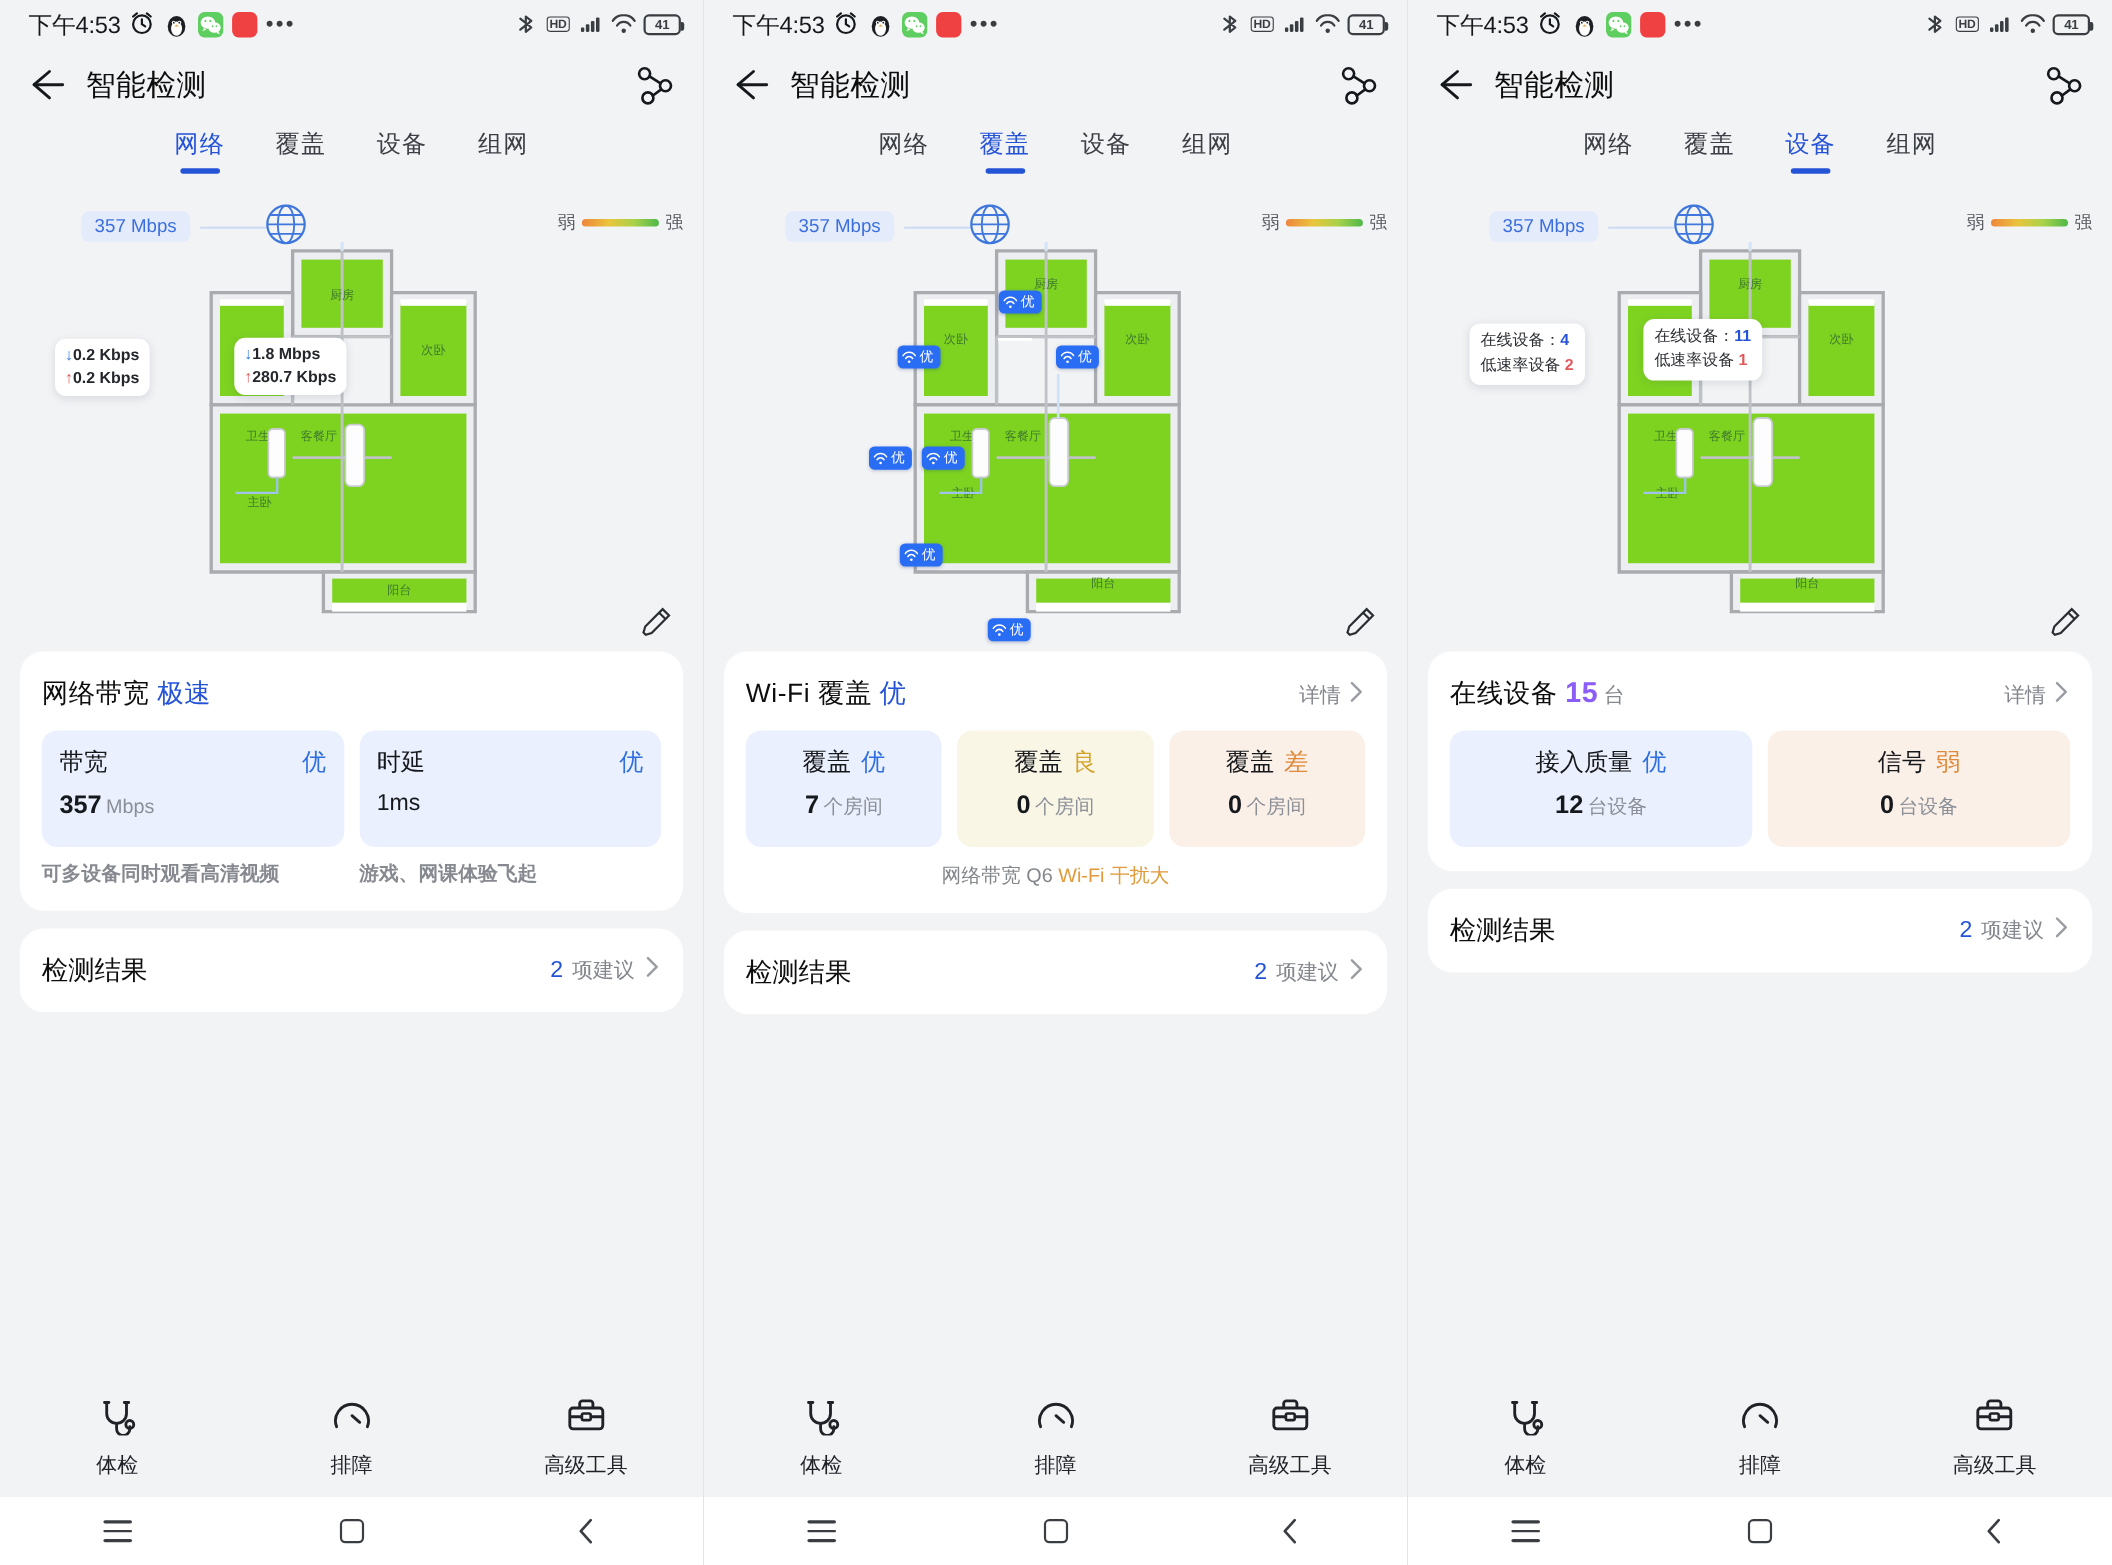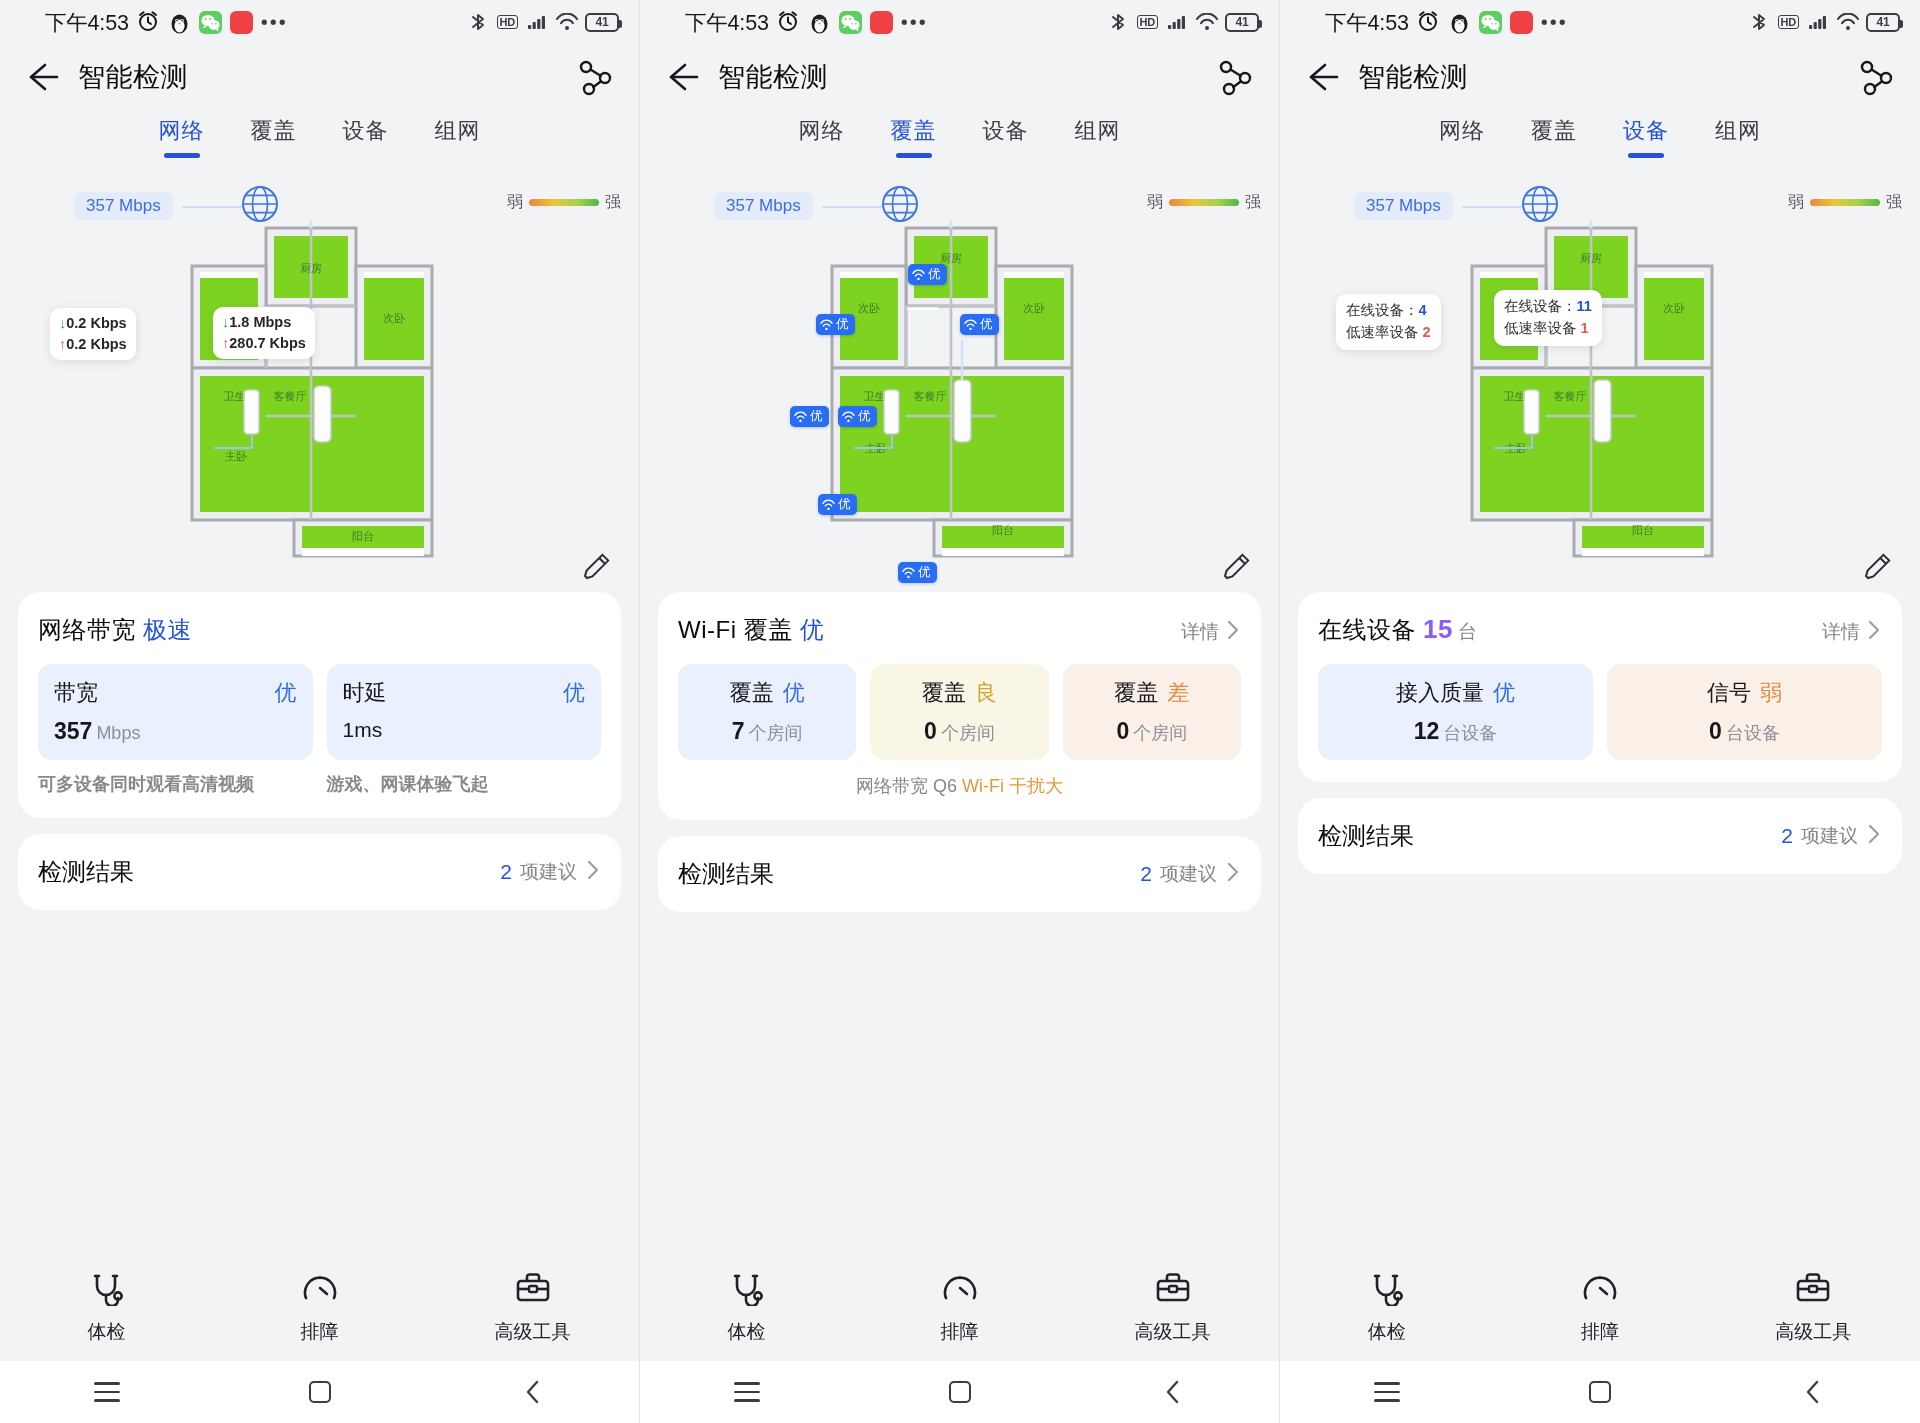--- a/index.html
+++ b/index.html
@@ -22,21 +22,21 @@
   
   .statusbar {
     height: 44px; flex: 0 0 44px;
     display: flex; align-items: center;
     padding: 0 20px 0 26px;
     background: #f2f3f5;
     font-size: 21px; color: #16181c;
     letter-spacing: -0.2px;
   }
   .sb-left { display: flex; align-items: center; gap: 8px; }
-  .sb-time { font-size: 21.5px; font-weight: 500; white-space: nowrap; margin-left: 19px; }
+  .sb-time { font-size: 21.5px; font-weight: 500; white-space: nowrap; }
   .sb-ico { width: 23px; height: 23px; display:inline-flex; align-items:center; justify-content:center; }
   .app-ico { width: 23px; height: 23px; border-radius: 6px; display:inline-block; }
   .ico-qq { background: transparent; }
   .ico-wechat { background:#5fce60; }
   .ico-toutiao { background:#f04142; }
   .sb-dots { letter-spacing: 2px; color:#3a3d42; font-size: 20px; line-height: 10px; }
   .sb-right { margin-left: auto; display:flex; align-items:center; gap: 7px; }
   .battery {
     width: 34px; height: 19px; border: 2px solid #3a3d42; border-radius: 5px;
     position: relative; display:flex; align-items:center; justify-content:center;
@@ -119,21 +119,21 @@
   .cards { padding: 0 18px; display:flex; flex-direction: column; gap: 16px; }
   .card { background:#fff; border-radius: 22px; padding: 22px 20px 22px; }
   .card-head { display:flex; align-items:baseline; }
   .card-title { font-size: 24px; color:#0d0d0d; letter-spacing:.5px;}
   .card-title .accent { color:#2453d8; margin-left: 7px; }
   .card-title .accent-num { color:#8b5cf6; font-weight:700; font-size: 26px; margin:0 5px 14px 7px;}
   .card-title .tail { color:#85888e; font-size: 19px; }
   .detail-link { margin-left:auto; display:flex; align-items:center; gap:6px; color:#83868c; font-size: 19px; }
 
   .tile-row { display:flex; gap: 14px; margin-top: 18px; }
-  .tile { flex:1; border-radius: 14px; padding: 14px 16px 15px; }
+  .tile { flex:1; border-radius: 14px; padding: 14px 16px 25px; }
   .tile.blue { background:#eaf0fd; }
   .tile.yellow { background:#faf6e6; }
   .tile.orange { background:#fbf0e8; }
   .tile-l1 { font-size: 22px; color:#16181c; display:flex; align-items:baseline; justify-content:space-between; }
   .tile-l1.center { justify-content:center; gap: 9px; }
   .tile-l1 .st-good { color:#2f6fe0; }
   .tile-l1 .st-mid  { color:#d4a42c; }
   .tile-l1 .st-bad  { color:#e08a3c; }
   .tile-l2 { margin-top: 10px; font-size: 21px; color:#15181c; }
   .tile-l2.center { text-align:center; }

